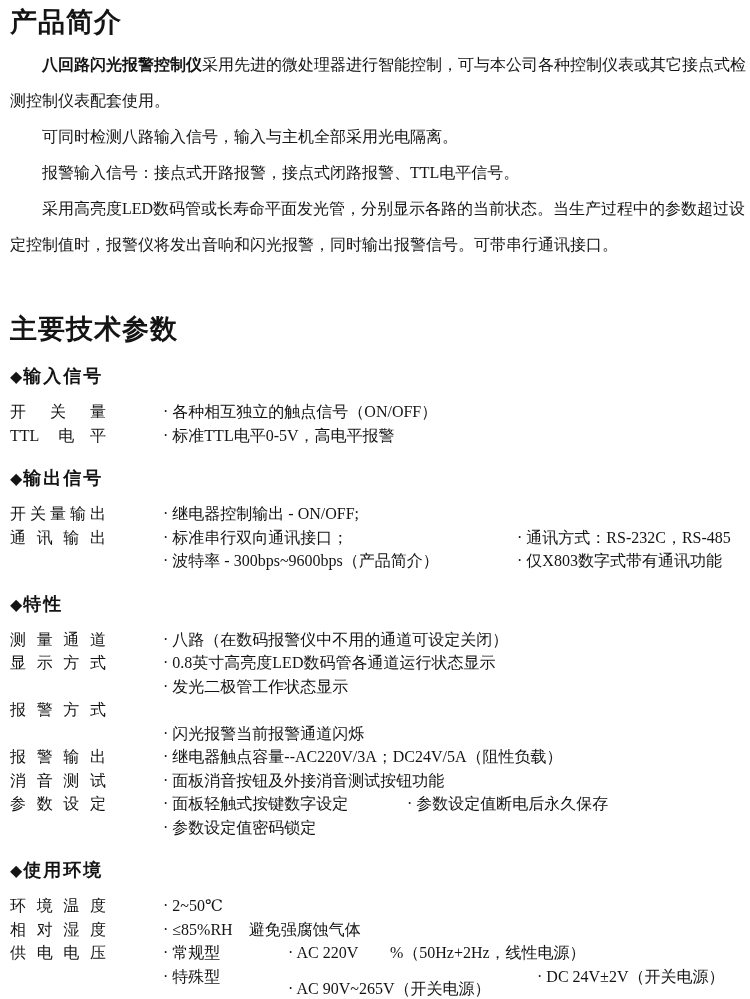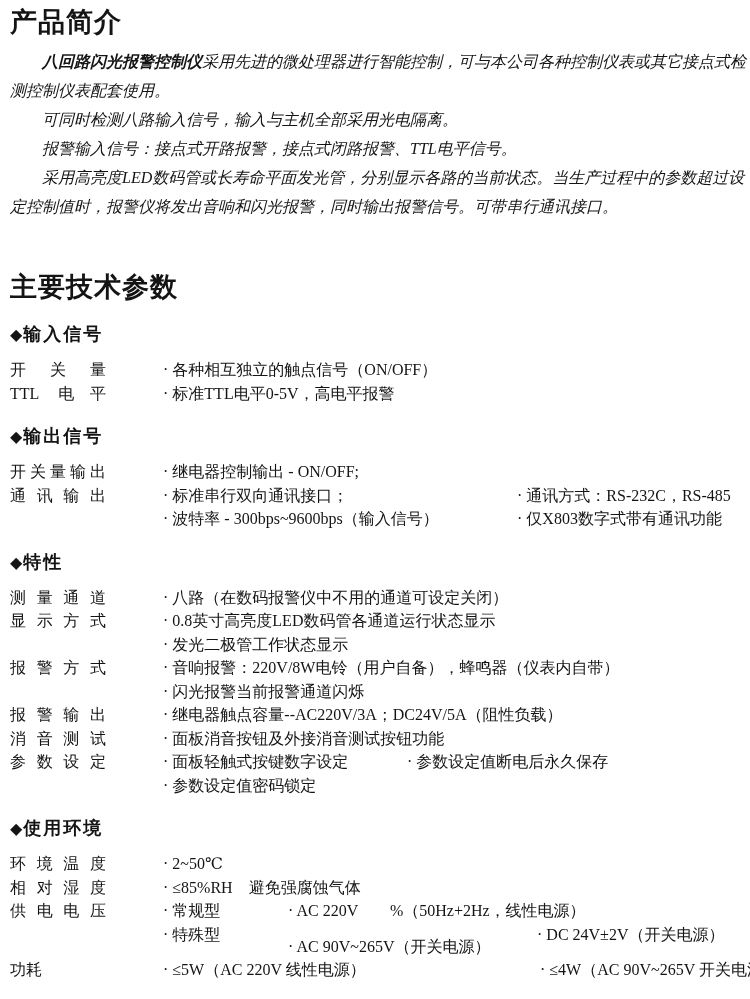--- a/index.html
+++ b/index.html
@@ -8,21 +8,21 @@
     color:#141414;
     font-family:"Liberation Serif","DejaVu Serif",serif;
   }
   .page{padding:6px 4px 0 10px;box-sizing:border-box;width:750px;}
   .doc-title{
     font-family:"Liberation Sans","DejaVu Sans",sans-serif;
     font-weight:900;font-size:27px;line-height:32px;
     margin:0 0 9px 0;letter-spacing:1px;
   }
   .doc-title.second{margin-top:50px;margin-bottom:12px;}
-  .intro p{margin:0;font-size:16px;line-height:29px;text-indent:32px;font-style:italic;}
+  .intro p{margin:0;font-size:16px;line-height:36px;text-indent:32px;}
   .intro .lead-bold{
     font-family:"Liberation Sans","DejaVu Sans",sans-serif;
     font-weight:700;
   }
   .sec-head{
     font-size:18px;font-weight:700;line-height:22px;
     margin:20px 0 12px 0;letter-spacing:2px;
   }
   .sec-head .diamond{font-size:16px;letter-spacing:0;margin-right:1px;}
   .specs .row{display:flex;font-size:16px;line-height:23.5px;gap:45px;}
@@ -76,40 +76,39 @@
     <div class="row">
       <span class="lbl"></span>
     </div>
     <div class="row">
       <span class="lbl">通讯输出</span>
       <span class="cell c309">· 标准串行双向通讯接口；</span>
       <span class="cell">· 通讯方式：RS-232C，RS-485</span>
     </div>
     <div class="row">
       <span class="lbl"></span>
-      <span class="cell c309">· 波特率 - 300bps~9600bps（输入信号）</span>
+      <span class="cell c309">· 波特率 - 300bps~9600bps（产品简介）</span>
       <span class="cell">· 仅X803数字式带有通讯功能</span>
     </div>
 
     <div class="sec-head"><span class="diamond">◆</span><span>特性</span></div>
     <div class="row">
       <span class="lbl">测量通道</span>
       <span class="cell">· 八路（在数码报警仪中不用的通道可设定关闭）</span>
     </div>
     <div class="row">
       <span class="lbl">显示方式</span>
       <span class="cell">· 0.8英寸高亮度LED数码管各通道运行状态显示</span>
     </div>
     <div class="row">
       <span class="lbl"></span>
       <span class="cell">· 发光二极管工作状态显示</span>
     </div>
     <div class="row">
       <span class="lbl">报警方式</span>
-      <span class="cell">· 音响报警：220V/8W电铃（用户自备），蜂鸣器（仪表内自带）</span>
     </div>
     <div class="row">
       <span class="lbl"></span>
       <span class="cell">· 闪光报警当前报警通道闪烁</span>
     </div>
     <div class="row">
       <span class="lbl">报警输出</span>
       <span class="cell">· 继电器触点容量--AC220V/3A；DC24V/5A（阻性负载）</span>
     </div>
     <div class="row">

